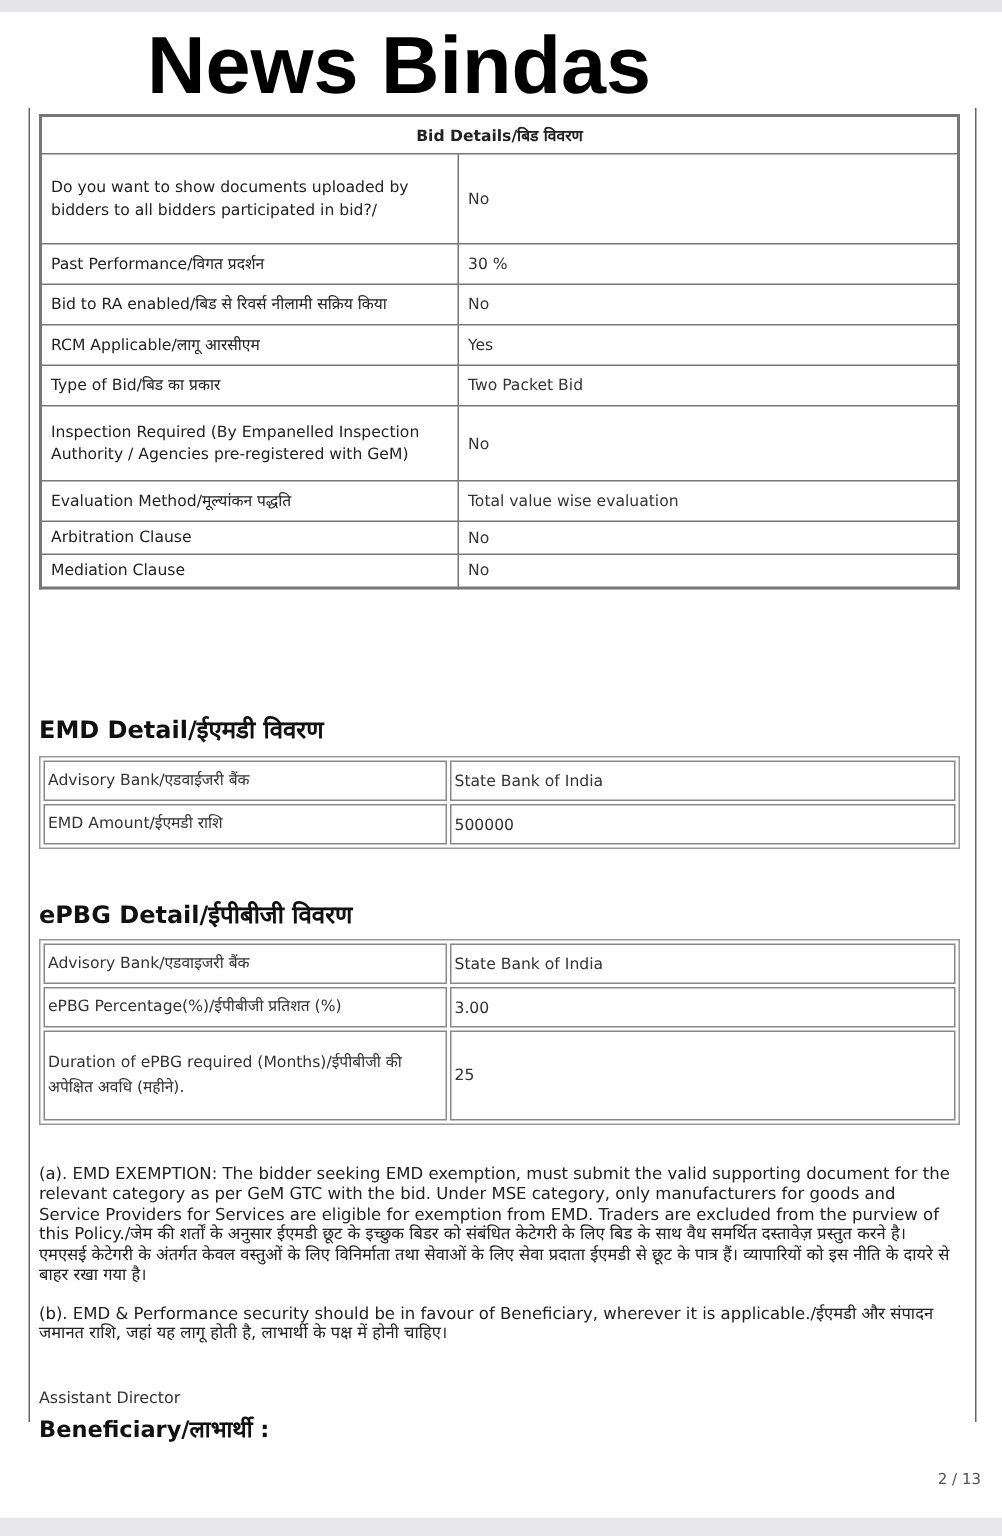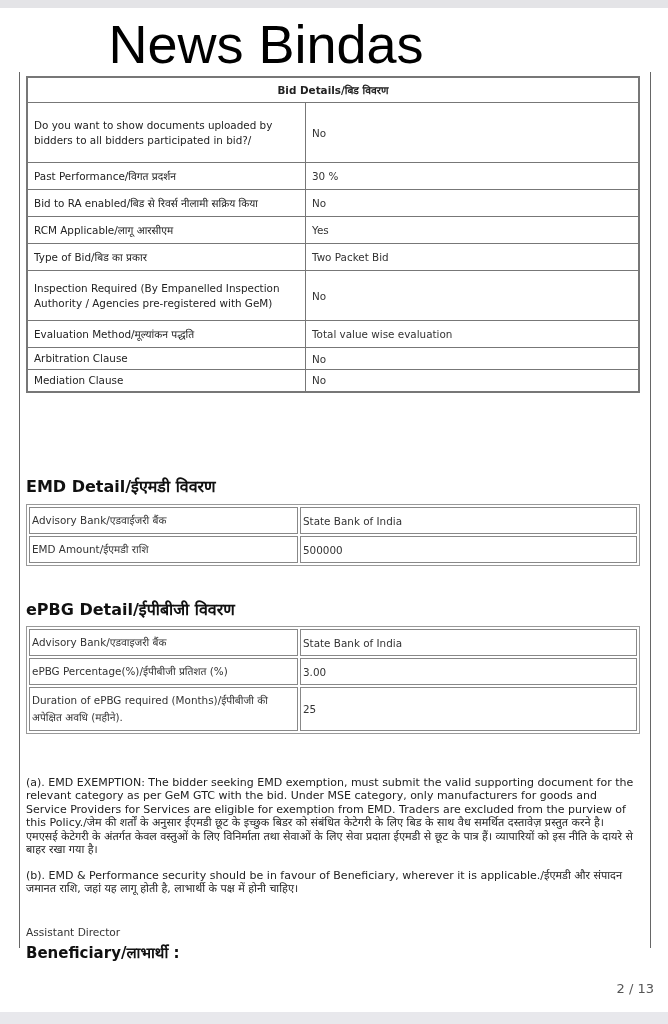--- a/index.html
+++ b/index.html
@@ -8,20 +8,21 @@
     background: #ffffff;
     font-family: "DejaVu Sans", sans-serif;
     color: #222;
   }
   .top-band { position: absolute; left: 0; top: 0; width: 668px; height: 8px; background: #e4e4e7; }
   .bottom-band { position: absolute; left: 0; top: 1012px; width: 668px; height: 12px; background: #e8e8ec; }
   .watermark {
     position: absolute; left: 0; top: 12px; width: 532px; text-align: center;
     font-family: "Liberation Sans", sans-serif; font-size: 54px; color: #000; line-height: 64px;
     letter-spacing: 0px;
+    font-weight: bold;
   }
   .page-frame {
     position: absolute; left: 19px; top: 72px; width: 630px; height: 876px;
     border-left: 1.5px solid #666; border-right: 1.5px solid #666;
   }
   table.bid {
     position: absolute; left: 26px; top: 76px; width: 614px;
     border-collapse: collapse; border: 2px solid #777;
     font-size: 10.4px;
   }
@@ -33,21 +34,21 @@
   table.small {
     position: absolute; left: 26px; width: 614px;
     border-collapse: separate; border-spacing: 2px; border: 1px solid #999;
     font-size: 10.4px; color: #333;
   }
   table.small td { border: 1px solid #888; padding: 0 2px; height: 25px; }
   table.small td.k { width: 263px; line-height: 17px; }
   .notes { position: absolute; left: 26px; width: 612px; font-size: 11px; line-height: 13.4px; color: #222; }
   .bene-label { position: absolute; left: 26px; top: 942px; font-weight: bold; font-size: 15px; color: #111; }
   .bene-value { position: absolute; left: 26px; top: 926px; font-size: 10.6px; color: #333; }
-  .page-num { position: absolute; right: 14px; top: 981px; font-size: 13px; color: #555; margin-left: 12px; }
+  .page-num { position: absolute; right: 14px; top: 981px; font-size: 10px; color: #555; margin-left: 12px; }
 </style>
 </head>
 <body>
 
 <div class="top-band"></div>
 
 <div class="watermark">News Bindas</div>
 
 <div class="page-frame"></div>
 
@@ -115,21 +116,21 @@
 <table class="small" style="top:626px">
   <tbody>
       <tr>
     <td class="k">Advisory Bank/एडवाइजरी बैंक</td>
     <td>State Bank of India</td>
   </tr>
   <tr>
     <td class="k">ePBG Percentage(%)/ईपीबीजी प्रतिशत (%)</td>
     <td>3.00</td>
   </tr>
-  <tr style="height:44px">
+  <tr style="height:60px">
     <td class="k">Duration of ePBG required (Months)/ईपीबीजी की अपेक्षित अवधि (महीने).</td>
     <td>25</td>
   </tr>
 </tbody>
   </table>
 
 <div class="notes" style="top:776px">(a). EMD EXEMPTION: The bidder seeking EMD exemption, must submit the valid supporting document for the relevant category as per GeM GTC with the bid. Under MSE category, only manufacturers for goods and Service Providers for Services are eligible for exemption from EMD. Traders are excluded from the purview of this Policy./जेम की शर्तों के अनुसार ईएमडी छूट के इच्छुक बिडर को संबंधित केटेगरी के लिए बिड के साथ वैध समर्थित दस्तावेज़ प्रस्तुत करने है। एमएसई केटेगरी के अंतर्गत केवल वस्तुओं के लिए विनिर्माता तथा सेवाओं के लिए सेवा प्रदाता ईएमडी से छूट के पात्र हैं। व्यापारियों को इस नीति के दायरे से बाहर रखा गया है।</div>
 
 <div class="notes" style="top:869px">(b). EMD &amp; Performance security should be in favour of Beneficiary, wherever it is applicable./ईएमडी और संपादन जमानत राशि, जहां यह लागू होती है, लाभार्थी के पक्ष में होनी चाहिए।</div>
 

